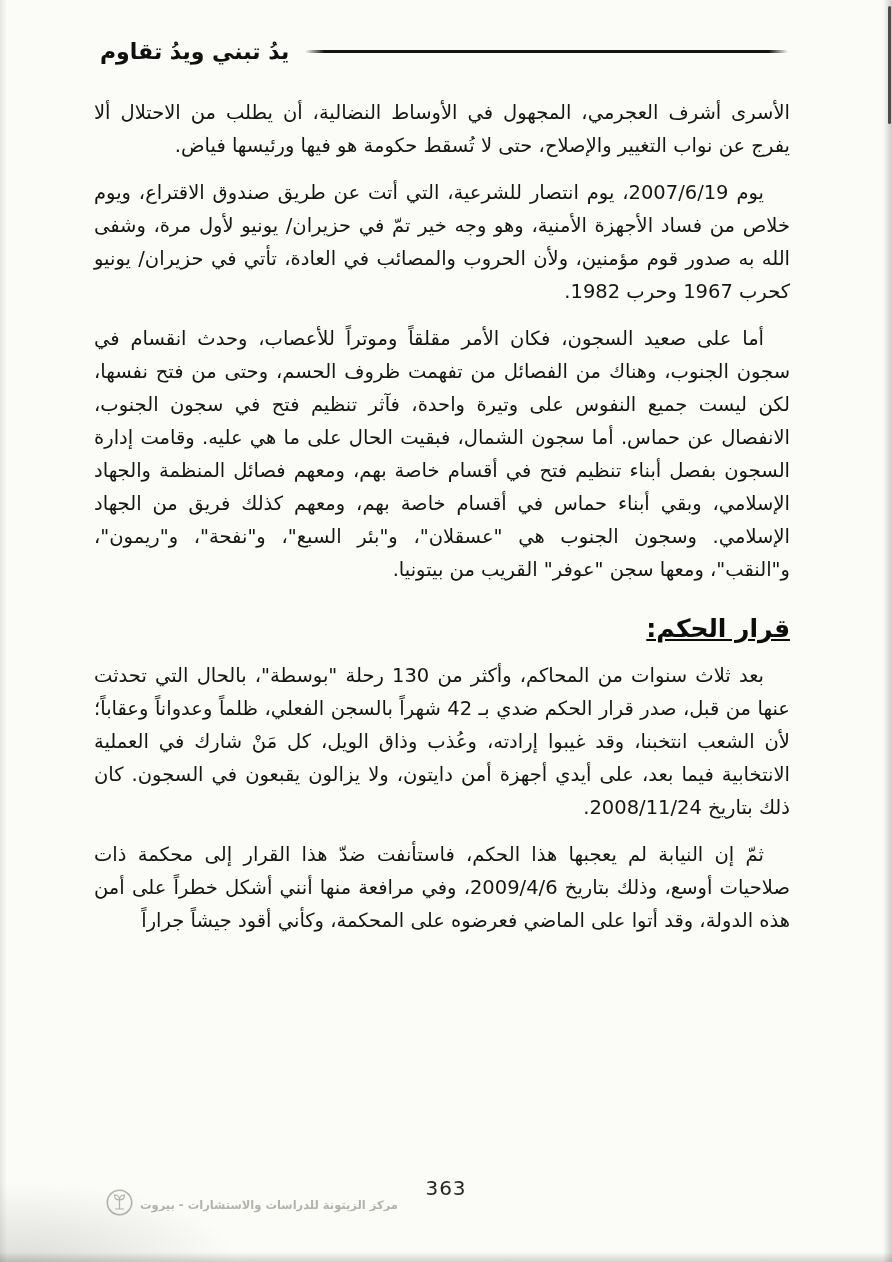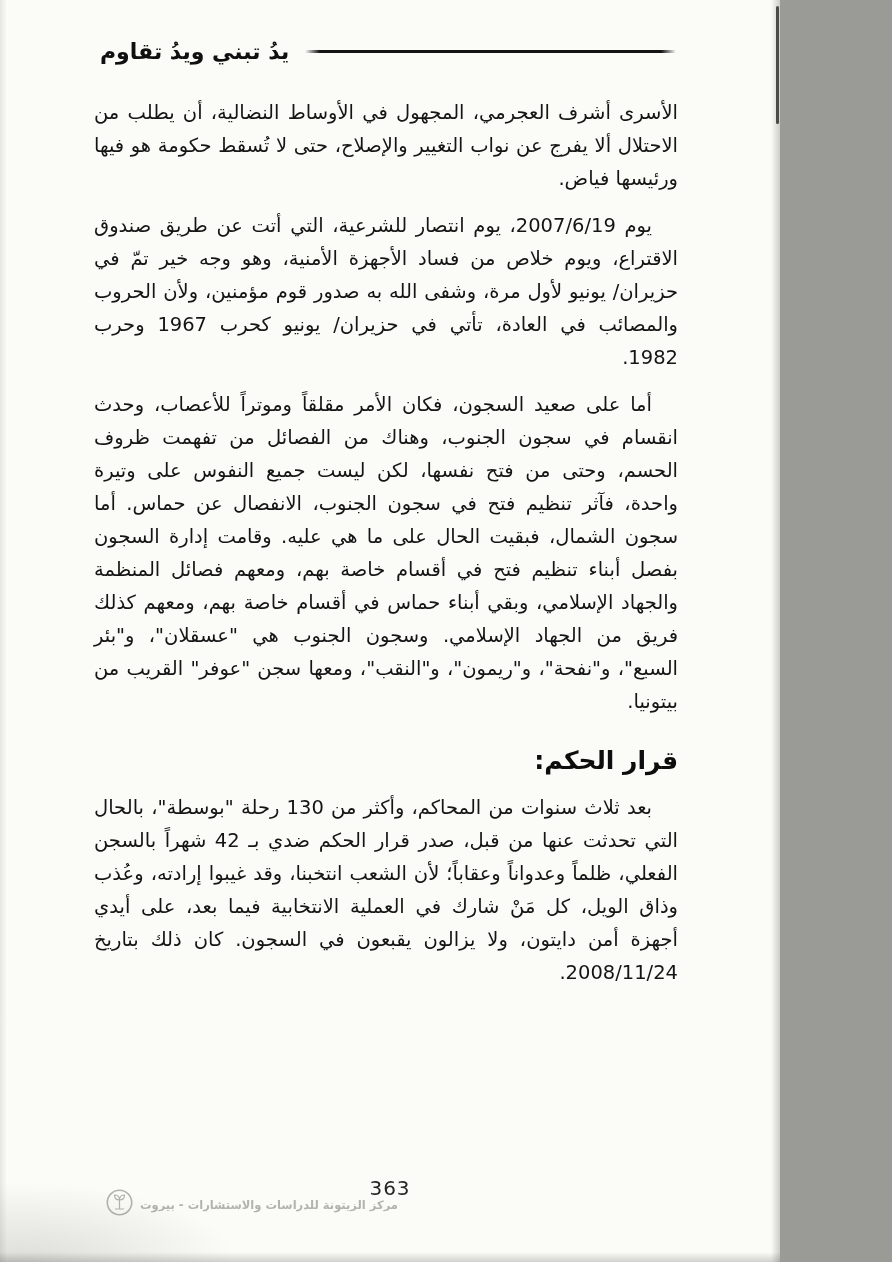--- a/index.html
+++ b/index.html
@@ -3,21 +3,21 @@
 <meta charset="utf-8">
 <style>
   html, body { margin: 0; padding: 0; }
   body {
     width: 892px; height: 1262px;
     background: #9a9a96;
     font-family: "DejaVu Sans", "Liberation Sans", sans-serif;
   }
   .page {
     position: relative;
-    width: 780px; height: 1262px;
+    width: 892px; height: 1262px;
     background: #fbfbf8;
     overflow: hidden;
     direction: rtl;
     color: #151515;
   }
 
   
   .scan-edge { position: absolute; pointer-events: none; }
   .edge-right  { top: 0; right: 0; bottom: 0; width: 9px;
                  background: linear-gradient(to right, rgba(40,40,38,0), rgba(40,40,38,0.22)); }
@@ -49,21 +49,21 @@
   .page-body { position: absolute; top: 96px; right: 102px; left: 94px; }
   .page-body p {
     margin: 0 0 14px;
     font-size: 19.5px; font-weight: 400;
     line-height: 33px;
     text-align: justify;
   }
   .page-body p.indent { text-indent: 26px; }
   .section-heading {
     font-size: 25px; font-weight: bold;
-    margin: 28px 0 16px; color: #0d0d0d;
+    margin: 28px 0 16px; color: #0d0d0d; text-decoration: underline;
   }
 
   
   .page-number {
     position: absolute; bottom: 62px; left: 0; right: 0;
     text-align: center; font-size: 20px; color: #262626;
     direction: ltr; letter-spacing: 1px;
   }
   .publisher {
     position: absolute; bottom: 42px; left: 106px;
@@ -86,20 +86,21 @@
   </header>
 
   <main class="page-body">
     <p>الأسرى أشرف العجرمي، المجهول في الأوساط النضالية، أن يطلب من الاحتلال ألا يفرج عن نواب التغيير والإصلاح، حتى لا تُسقط حكومة هو فيها ورئيسها فياض.</p>
     <p class="indent">يوم 2007/6/19، يوم انتصار للشرعية، التي أتت عن طريق صندوق الاقتراع، ويوم خلاص من فساد الأجهزة الأمنية، وهو وجه خير تمّ في حزيران/ يونيو لأول مرة، وشفى الله به صدور قوم مؤمنين، ولأن الحروب والمصائب في العادة، تأتي في حزيران/ يونيو كحرب 1967 وحرب 1982.</p>
     <p class="indent">أما على صعيد السجون، فكان الأمر مقلقاً وموتراً للأعصاب، وحدث انقسام في سجون الجنوب، وهناك من الفصائل من تفهمت ظروف الحسم، وحتى من فتح نفسها، لكن ليست جميع النفوس على وتيرة واحدة، فآثر تنظيم فتح في سجون الجنوب، الانفصال عن حماس. أما سجون الشمال، فبقيت الحال على ما هي عليه. وقامت إدارة السجون بفصل أبناء تنظيم فتح في أقسام خاصة بهم، ومعهم فصائل المنظمة والجهاد الإسلامي، وبقي أبناء حماس في أقسام خاصة بهم، ومعهم كذلك فريق من الجهاد الإسلامي. وسجون الجنوب هي "عسقلان"، و"بئر السبع"، و"نفحة"، و"ريمون"، و"النقب"، ومعها سجن "عوفر" القريب من بيتونيا.</p>
 
     <h2 class="section-heading">قرار الحكم:</h2>
 
     <p class="indent">بعد ثلاث سنوات من المحاكم، وأكثر من 130 رحلة "بوسطة"، بالحال التي تحدثت عنها من قبل، صدر قرار الحكم ضدي بـ 42 شهراً بالسجن الفعلي، ظلماً وعدواناً وعقاباً؛ لأن الشعب انتخبنا، وقد غيبوا إرادته، وعُذب وذاق الويل، كل مَنْ شارك في العملية الانتخابية فيما بعد، على أيدي أجهزة أمن دايتون، ولا يزالون يقبعون في السجون. كان ذلك بتاريخ 2008/11/24.</p>
+    <p class="indent">ثمّ إن النيابة لم يعجبها هذا الحكم، فاستأنفت ضدّ هذا القرار إلى محكمة ذات صلاحيات أوسع، وذلك بتاريخ 2009/4/6، وفي مرافعة منها أنني أشكل خطراً على أمن هذه الدولة، وقد أتوا على الماضي فعرضوه على المحكمة، وكأني أقود جيشاً جراراً</p>
   </main>
 
   <div class="page-number">363</div>
 
   <div class="publisher">
     <span>
       <svg width="27" height="27" viewBox="0 0 27 27" aria-hidden="true">
         <circle cx="13.5" cy="13.5" r="12.2" fill="none" stroke="#b3b3ae" stroke-width="1.6"></circle>
         <path d="M13.5 20 V11 M13.5 11 C10.5 11 8.5 9 8.5 6 C11.5 6 13.5 8 13.5 11 C13.5 8 15.5 6 18.5 6 C18.5 9 16.5 11 13.5 11 M9 20 H18" fill="none" stroke="#b3b3ae" stroke-width="1.2"></path>
       </svg>

